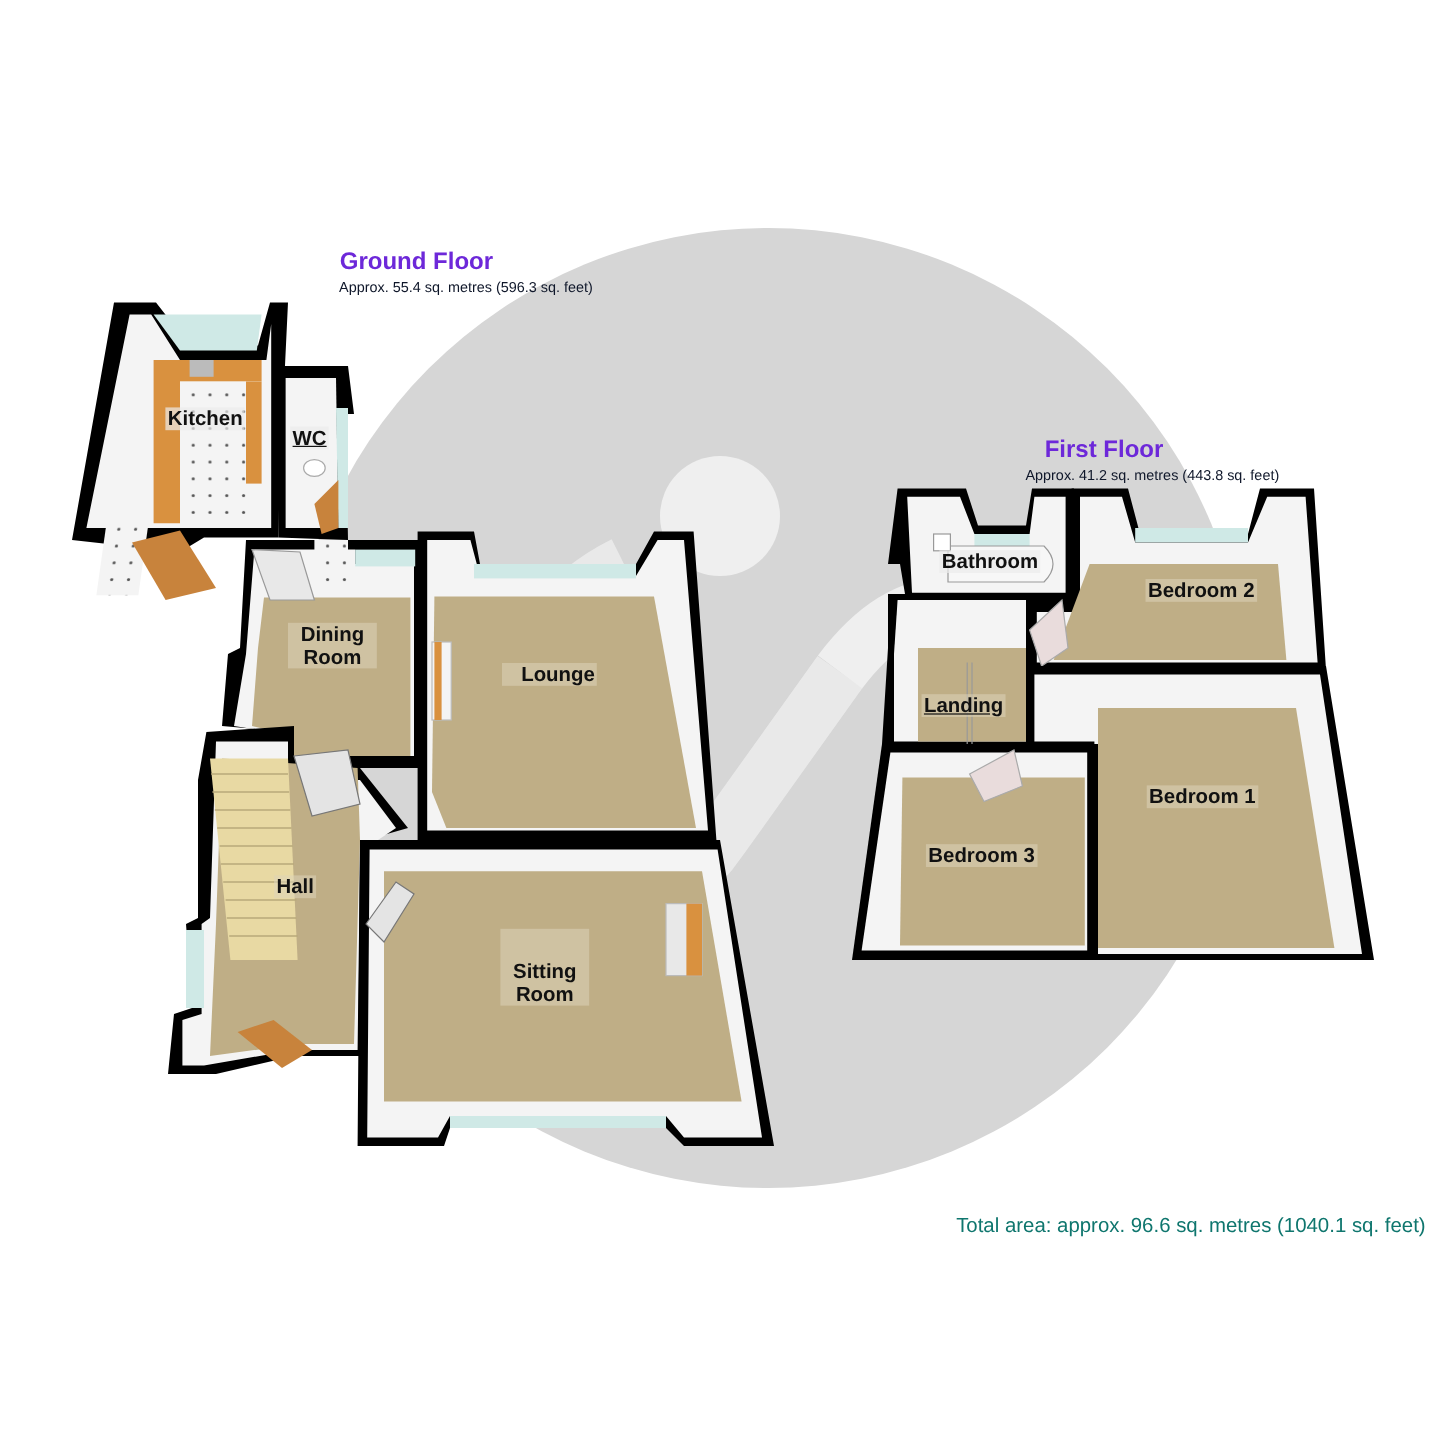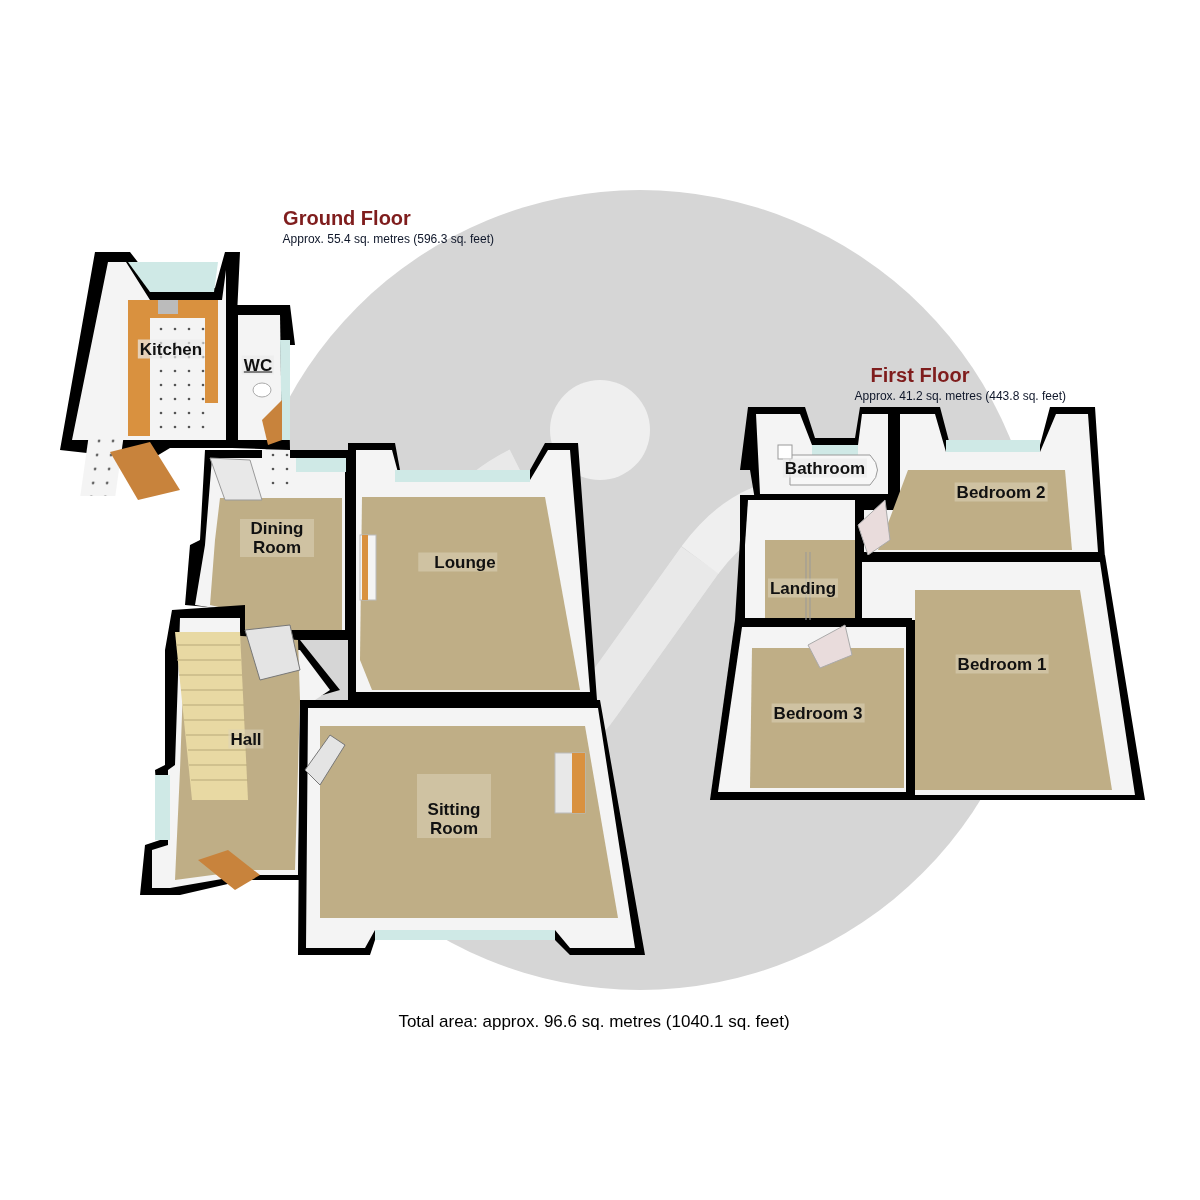--- a/index.html
+++ b/index.html
@@ -1,22 +1,22 @@
 <!DOCTYPE html>
 <html><head>
 <meta charset="utf-8">
 <style>
   html, body { margin:0; padding:0; background:#ffffff; }
   body { width:1200px; height:1200px; position:relative; overflow:hidden; font-family:"Liberation Sans", sans-serif; }
   .plan-svg { position:absolute; left:0; top:0; width:1200px; height:1200px; }
-  .floor-title { position:absolute; font-weight:bold; color:#7f1d1d; font-size:20px; text-align:center; white-space:nowrap; }
+  .floor-title { position:absolute; font-weight:bold; color:#6d28d9; font-size:20px; text-align:center; white-space:nowrap; }
   .floor-sub { position:absolute; color:#0f172a; font-size:12px; text-align:right; white-space:nowrap; }
   .room-label { position:absolute; font-weight:bold; color:#111; font-size:17px; line-height:19px; text-align:center; background:rgba(220,212,185,0.55); padding:0 2px; white-space:nowrap; transform:translate(-50%,-50%); }
   .room-label.light { background:rgba(235,235,235,0.7); }
-  .total-area { position:absolute; left:0; width:1188px; top:1012px; text-align:center; font-size:17px; color:#000000; }
+  .total-area { position:absolute; left:0; width:1188px; top:1012px; text-align:right; font-size:17px; color:#0f766e; }
 </style>
 </head>
 <body>
 
 <svg class="plan-svg" viewBox="0 0 1200 1200" xmlns="http://www.w3.org/2000/svg">
   <defs>
     <pattern id="tiles" width="14" height="14" patternUnits="userSpaceOnUse">
       <rect width="14" height="14" fill="#f4f4f4"></rect>
       <circle cx="7" cy="7" r="1.3" fill="#555"></circle>
     </pattern>
@@ -153,17 +153,17 @@
   <span style="display:inline-block;width:70px;white-space:normal;">Dining Room</span>
 </div>
 <div class="room-label" style="left:458px;top:562px;padding-left:16px;">Lounge</div>
 <div class="room-label" style="left:246px;top:739px;text-align:center;">Hall</div>
 <div class="room-label" style="left:454px;top:806px;">
   <span style="display:inline-block;width:70px;white-space:normal;margin-top:26px;">Sitting Room</span>
 </div>
 
 <div class="room-label light" style="left:825px;top:468px;">Bathroom</div>
 <div class="room-label" style="left:1001px;top:492px;">Bedroom 2</div>
-<div class="room-label" style="left:803px;top:588px;">Landing</div>
+<div class="room-label" style="left:803px;top:588px;text-decoration:underline;">Landing</div>
 <div class="room-label" style="left:1002px;top:664px;">Bedroom 1</div>
 <div class="room-label" style="left:818px;top:713px;">Bedroom 3</div>
 
 <div class="total-area">Total area: approx. 96.6 sq. metres (1040.1 sq. feet)</div>
 
 </body></html>

